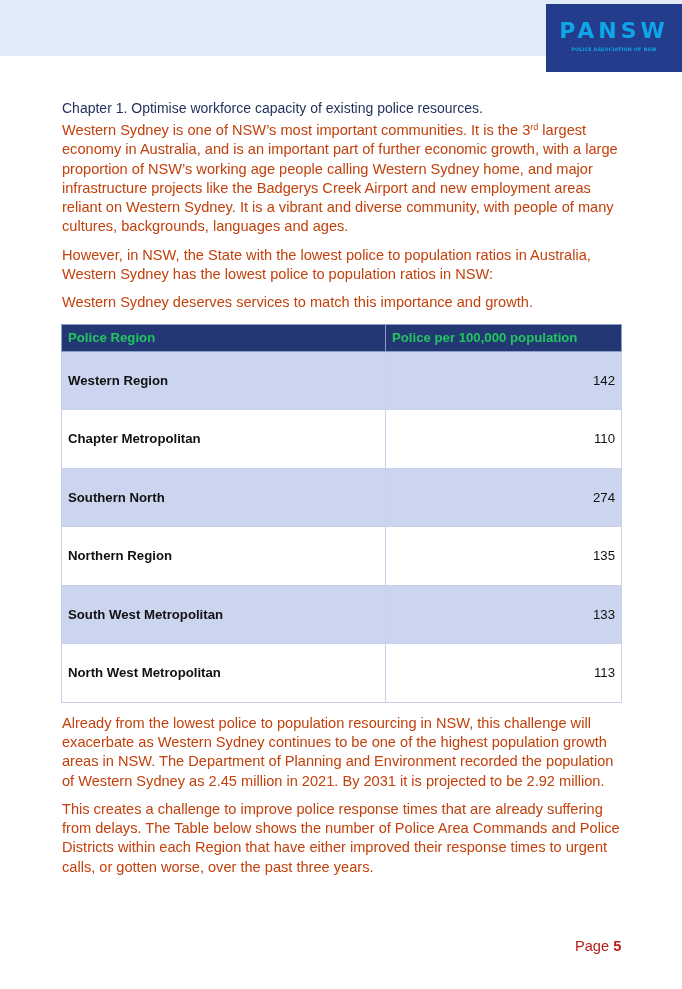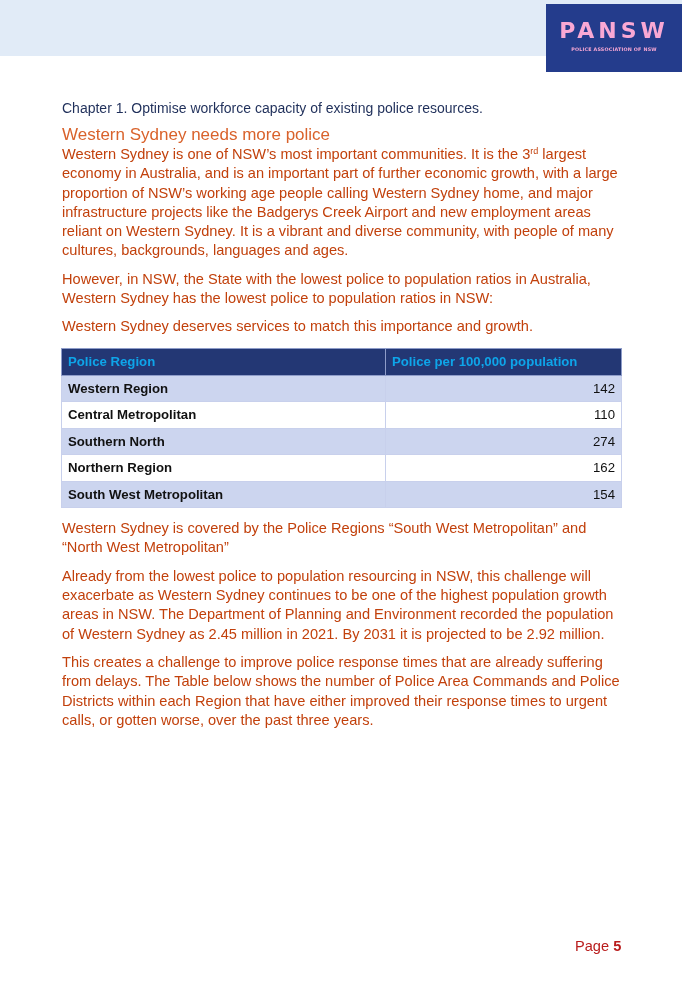--- a/index.html
+++ b/index.html
@@ -5,21 +5,21 @@
     html, body { margin: 0; padding: 0; }
     body {
       width: 682px; height: 989px; background: #ffffff; position: relative; overflow: hidden;
       font-family: "Liberation Sans", "DejaVu Sans", sans-serif; color: #111111;
     }
     .top-band {
       position: absolute; left: 0; top: 0; width: 682px; height: 56px; background: #e1ebf7;
     }
     .logo {
       position: absolute; left: 546px; top: 4px; width: 136px; height: 68px; background: #243c8c;
-      color: #f9a8d4; text-align: center; box-sizing: border-box;
+      color: #0ea5e9; text-align: center; box-sizing: border-box;
     }
     .logo .brand {
       font-family: "DejaVu Sans", sans-serif; font-weight: bold; font-size: 22px; letter-spacing: 4px;
       margin-top: 15px; line-height: 24px;
     }
     .logo .tag {
       font-family: "DejaVu Sans", sans-serif; font-weight: bold; font-size: 4.8px; letter-spacing: 0.2px;
       margin-top: 4px; line-height: 6px;
     }
     .content { position: absolute; left: 62px; top: 95px; width: 560px; }
@@ -31,25 +31,25 @@
     }
     p { margin: 0; font-size: 14.6px; line-height: 19.3px; color: #c2410c; }
     p + p { margin-top: 9px; }
     sup { font-size: 9px; line-height: 0; vertical-align: 5px; }
     .p-intro { margin-top: 0px; }
     table.regions {
       border-collapse: collapse; width: 561px; margin-top: 11px; margin-left: -1px; margin-bottom: 11px;
       font-size: 13.2px;
     }
     table.regions th {
-      background: #233774; color: #0ea5e9; font-weight: bold; text-align: left; height: 26px;
+      background: #233774; color: #22c55e; font-weight: bold; text-align: left; height: 26px;
       padding: 0 6px; border: 1px solid #8e9cc9;
     }
     table.regions td {
-      height: 25.5px; padding: 0 6px; border: 1px solid #c8d0ec; color: #111111;
+      height: 25.5px; padding: 16px 6px; border: 1px solid #c8d0ec; color: #111111;
     }
     table.regions td.name { font-weight: bold; width: 311px; }
     table.regions td.val { text-align: right; }
     table.regions tr.alt td { background: #ccd5ef; }
     table.regions tr.plain td { background: #ffffff; }
     .page-num {
       position: absolute; left: 575px; top: 938px; font-size: 14.6px; color: #b91c1c;
     }
     .page-num b { font-weight: bold; }
   </style>
@@ -57,55 +57,57 @@
 <body>
 
 <div class="top-band"></div>
 <div class="logo">
   <div class="brand">PANSW</div>
   <div class="tag">POLICE ASSOCIATION OF NSW</div>
 </div>
 
 <div class="content">
   <h1>Chapter 1. Optimise workforce capacity of existing police resources.</h1>
-  <h2>Western Sydney needs more police</h2>
 
   <p class="p-intro"><span>Western Sydney is one of NSW’s most important communities. It is the 3</span><sup>rd</sup><span> largest economy in Australia, and is an important part of further economic growth, with a large proportion of NSW’s working age people calling Western Sydney home, and major infrastructure projects like the Badgerys Creek Airport and new employment areas reliant on Western Sydney. It is a vibrant and diverse community, with people of many cultures, backgrounds, languages and ages.</span></p>
   <p>However, in NSW, the State with the lowest police to population ratios in Australia, Western Sydney has the lowest police to population ratios in NSW:</p>
   <p>Western Sydney deserves services to match this importance and growth.</p>
 
   <table class="regions">
     <thead>
       <tr>
         <th>Police Region</th>
         <th>Police per 100,000 population</th>
       </tr>
     </thead>
     <tbody>
       <tr class="alt">
         <td class="name">Western Region</td>
         <td class="val">142</td>
       </tr>
       <tr class="plain">
-        <td class="name">Central Metropolitan</td>
+        <td class="name">Chapter Metropolitan</td>
         <td class="val">110</td>
       </tr>
       <tr class="alt">
         <td class="name">Southern North</td>
         <td class="val">274</td>
       </tr>
       <tr class="plain">
         <td class="name">Northern Region</td>
-        <td class="val">162</td>
+        <td class="val">135</td>
       </tr>
       <tr class="alt">
         <td class="name">South West Metropolitan</td>
-        <td class="val">154</td>
+        <td class="val">133</td>
+      </tr>
+      <tr class="plain">
+        <td class="name">North West Metropolitan</td>
+        <td class="val">113</td>
       </tr>
     </tbody>
   </table>
 
-  <p>Western Sydney is covered by the Police Regions “South West Metropolitan” and “North West Metropolitan”</p>
   <p>Already from the lowest police to population resourcing in NSW, this challenge will exacerbate as Western Sydney continues to be one of the highest population growth areas in NSW. The Department of Planning and Environment recorded the population of Western Sydney as 2.45 million in 2021. By 2031 it is projected to be 2.92 million.</p>
   <p>This creates a challenge to improve police response times that are already suffering from delays. The Table below shows the number of Police Area Commands and Police Districts within each Region that have either improved their response times to urgent calls, or gotten worse, over the past three years.</p>
 </div>
 
 <div class="page-num"><span>Page</span> <b>5</b></div>
 
 </body></html>

